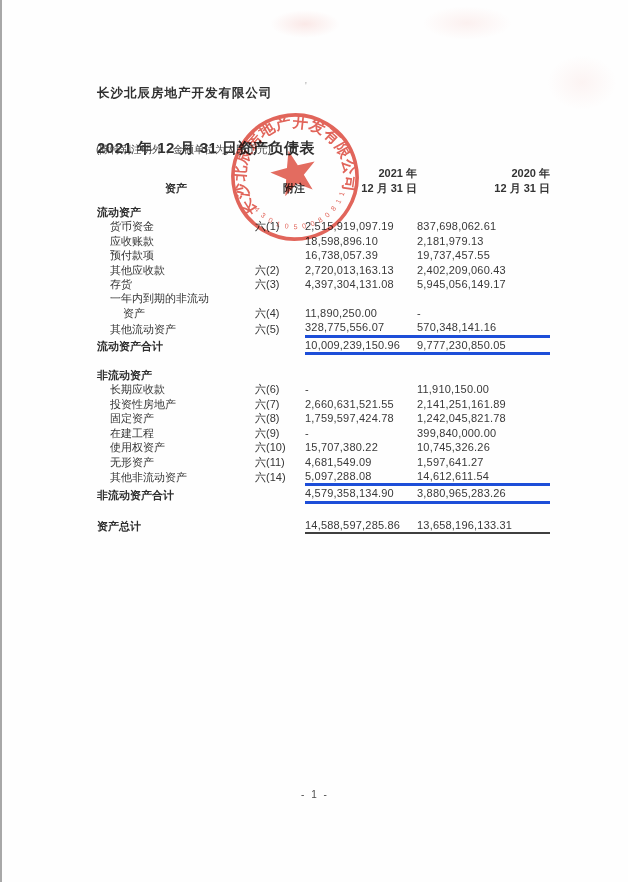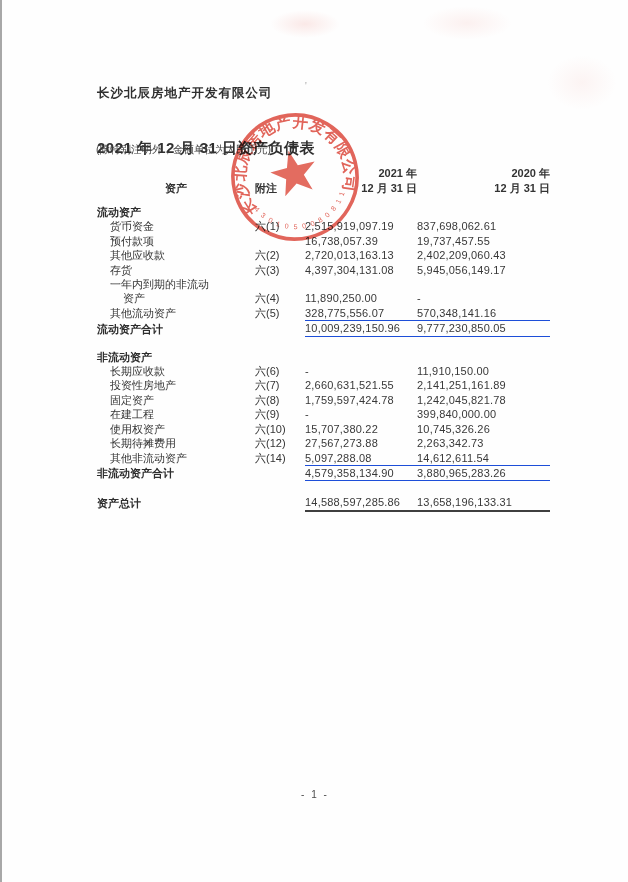--- a/index.html
+++ b/index.html
@@ -32,37 +32,37 @@
         border-collapse:collapse; table-layout:fixed; }
   table.bs col.c1 { width:158px; }
   table.bs col.c2 { width:50px;  }
   table.bs col.c3 { width:112px; }
   table.bs col.c4 { width:133px; }
 
   table.bs th { font-weight:bold; vertical-align:bottom; padding:0 0 9px 0;
         font-size:11px; line-height:15px; color:#333;
         font-family:Liberation Sans, sans-serif; }
   th.h-asset { text-align:center; }
-  th.h-note  { text-align:left; font-weight:normal; }
+  th.h-note  { text-align:right; font-weight:normal; }
   th.h-year  { text-align:right; font-weight:normal; padding-right:1px; }
 
   table.bs td { padding:0; font-size:11px; line-height:14.4px;
         vertical-align:bottom; white-space:nowrap; overflow:visible; }
   td.c-label { font-family:"Liberation Sans","Liberation Serif",serif; color:#343434; }
   td.c-note  { font-family:"Liberation Sans","Liberation Serif",serif; color:#343434; }
   td.c-v1, td.c-v2 { text-align:left; letter-spacing:0.2px; color:#383838;
         font-family:"Liberation Sans","DejaVu Sans",sans-serif; }
   td.c-v2 { padding-right:3px; }
 
   tr.section td.c-label, tr.total td.c-label, tr.grand td.c-label { font-weight:bold; color:#2e2e2e; }
   tr.item td.c-label   { padding-left:13px; }
   tr.indent2 td.c-label{ padding-left:26px; }
   tr.grand td { font-size:11px; }
 
-  td.rule-thin  { border-bottom:1px solid #1d4ed8; }
+  td.rule-thin  { border-bottom:3px solid #1d4ed8; }
   td.rule-thick { border-bottom:2.5px solid #3f3f3f; }
   tr.spacer td { padding:0; }
 
   .page-number { position:absolute; left:0; top:789px; width:100%;
         text-align:center; font-size:10px; letter-spacing:2px; color:#4a4a4a; }
 
   .seal { position:absolute; left:226px; top:110px; width:134px; height:134px;
         opacity:0.82; mix-blend-mode:multiply; }
   .seal text { fill:#dc4336; }
   .seal .ring { stroke:#dc4336; fill:none; }
@@ -114,20 +114,26 @@
           <td class="c-v1"></td>
           <td class="c-v2"></td>
         </tr>
         <tr class="item">
           <td class="c-label">货币资金</td>
           <td class="c-note">六(1)</td>
           <td class="c-v1">2,515,919,097.19</td>
           <td class="c-v2">837,698,062.61</td>
         </tr>
         <tr class="item">
+          <td class="c-label">应收账款</td>
+          <td class="c-note"></td>
+          <td class="c-v1">18,598,896.10</td>
+          <td class="c-v2">2,181,979.13</td>
+        </tr>
+        <tr class="item">
           <td class="c-label">预付款项</td>
           <td class="c-note"></td>
           <td class="c-v1">16,738,057.39</td>
           <td class="c-v2">19,737,457.55</td>
         </tr>
         <tr class="item">
           <td class="c-label">其他应收款</td>
           <td class="c-note">六(2)</td>
           <td class="c-v1">2,720,013,163.13</td>
           <td class="c-v2">2,402,209,060.43</td>
@@ -195,24 +201,24 @@
           <td class="c-v1">-</td>
           <td class="c-v2">399,840,000.00</td>
         </tr>
         <tr class="item">
           <td class="c-label">使用权资产</td>
           <td class="c-note">六(10)</td>
           <td class="c-v1">15,707,380.22</td>
           <td class="c-v2">10,745,326.26</td>
         </tr>
         <tr class="item">
-          <td class="c-label">长期待摊费用</td>
-          <td class="c-note">六(12)</td>
-          <td class="c-v1">27,567,273.88</td>
-          <td class="c-v2">2,263,342.73</td>
+          <td class="c-label">无形资产</td>
+          <td class="c-note">六(11)</td>
+          <td class="c-v1">4,681,549.09</td>
+          <td class="c-v2">1,597,641.27</td>
         </tr>
         <tr class="item">
           <td class="c-label">其他非流动资产</td>
           <td class="c-note">六(14)</td>
           <td class="c-v1 rule-thin">5,097,288.08</td>
           <td class="c-v2 rule-thin">14,612,611.54</td>
         </tr>
         <tr class="total">
           <td class="c-label">非流动资产合计</td>
           <td class="c-note"></td>

